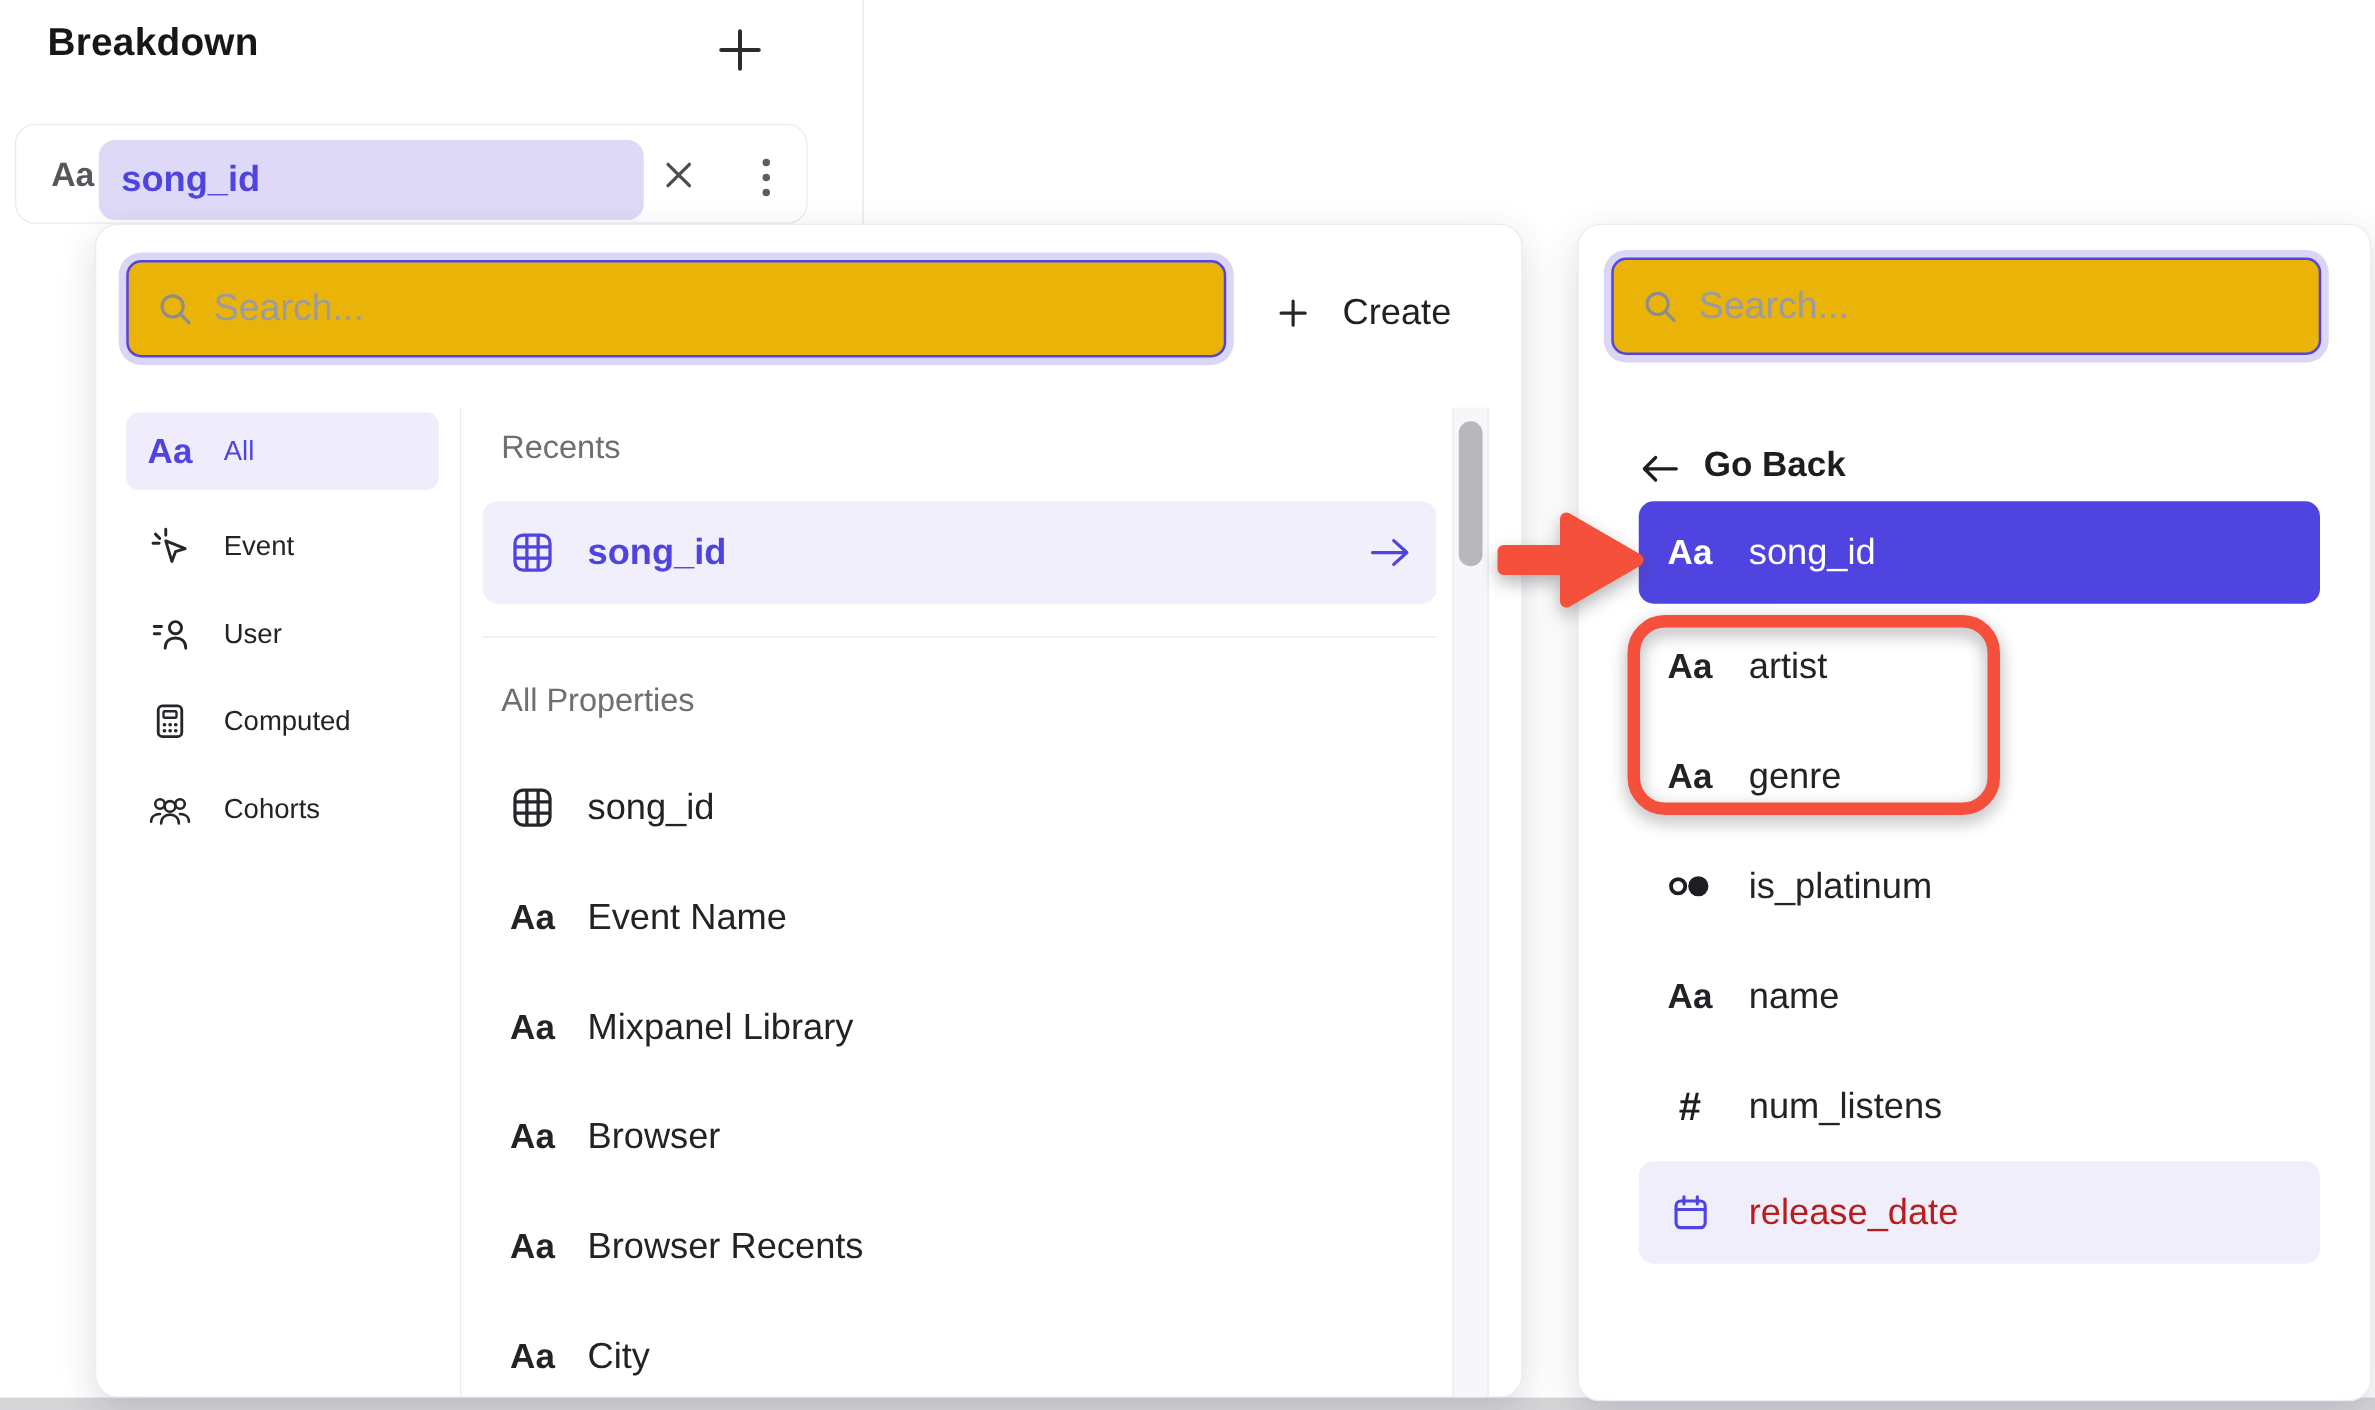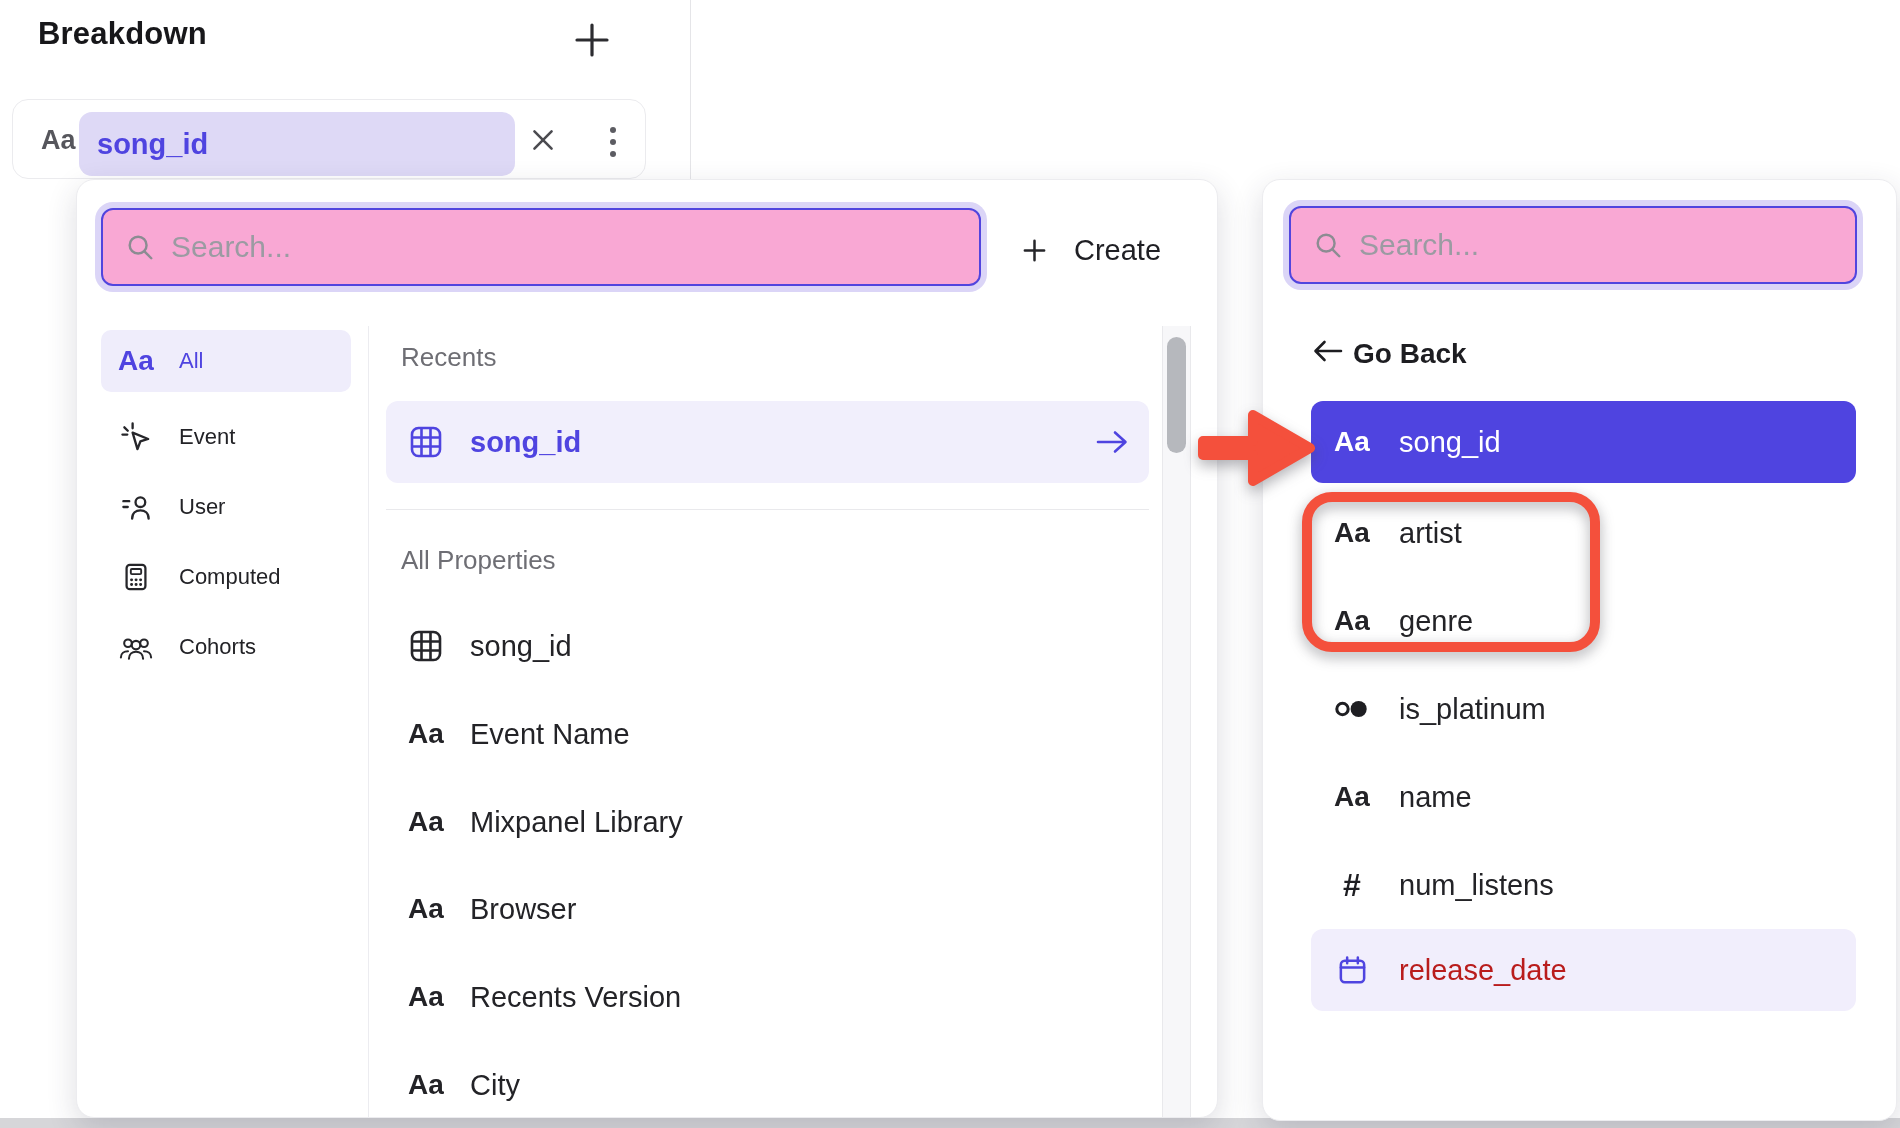--- a/index.html
+++ b/index.html
@@ -20,21 +20,21 @@
   .chip-pill span{font-size:29px;font-weight:600;color:#4f44e0;}
   .chip-x{position:absolute;left:512px;top:22px;width:36px;height:36px;display:flex;align-items:center;justify-content:center;cursor:pointer;}
   .chip-kebab{position:absolute;left:586px;top:20px;width:28px;height:44px;display:flex;flex-direction:column;align-items:center;justify-content:center;gap:6px;cursor:pointer;}
   .chip-kebab i{width:6px;height:6px;border-radius:50%;background:#5c5c62;}
   
   .panel{position:absolute;background:#fff;border:1px solid #ececef;border-radius:18px;
     box-shadow:0 10px 30px rgba(45,45,70,.16);overflow:hidden;z-index:2;}
   #left-panel{left:76px;top:179px;width:1142px;height:939px;}
   #right-panel{left:1262px;top:179px;width:635px;height:942px;}
   .search-wrap{position:absolute;display:flex;align-items:center;gap:16px;padding-left:22px;
-    background:#f9a8d4;border:2px solid #5145de;border-radius:12px;box-shadow:0 0 0 6px #dbd5f7;}
+    background:#eab308;border:2px solid #5145de;border-radius:12px;box-shadow:0 0 0 6px #dbd5f7;}
   .search-wrap input{flex:1;border:none;outline:none;background:transparent;font-family:inherit;
     font-size:30px;color:#33333a;padding:0;min-width:0;}
   .search-wrap input::placeholder{color:#9b9ba2;}
   #left-search{left:24px;top:28px;width:880px;height:78px;}
   #right-search{left:26px;top:26px;width:568px;height:78px;}
   .create-btn{position:absolute;left:944px;top:48px;height:44px;display:flex;align-items:center;gap:26px;cursor:pointer;}
   .create-btn span{font-size:29px;font-weight:500;color:#1f1f24;}
   
   .cat-row{position:absolute;left:24px;width:250px;height:62px;border-radius:10px;
     display:flex;align-items:center;padding-left:16px;gap:24px;cursor:pointer;}
@@ -60,21 +60,21 @@
   .sb-thumb{position:absolute;left:1090px;top:157px;width:19px;height:116px;background:#b6b8bd;border-radius:10px;cursor:grab;}
   
   .r-row{position:absolute;left:48px;width:545px;height:82px;border-radius:12px;
     display:flex;align-items:center;padding-left:20px;gap:26px;cursor:pointer;}
   .r-row .picon{width:42px;display:flex;align-items:center;justify-content:center;flex:none;}
   .r-row span.lbl{font-size:29px;font-weight:500;color:#232327;}
   .r-row.selected{background:#4f44e0;}
   .r-row.selected .lbl,.r-row.selected .aa{color:#ffffff;}
   .r-row.hl{background:#f1eefc;}
   .r-row.hl .lbl{color:#b91c1c;}
-  .goback{position:absolute;left:48px;top:158px;height:50px;display:flex;align-items:flex-start;gap:8px;cursor:pointer;}
+  .goback{position:absolute;left:48px;top:158px;height:50px;display:flex;align-items:flex-end;gap:18px;cursor:pointer;}
   .goback span{font-size:28px;font-weight:600;color:#1d1d21;}
   .numglyph{font-size:32px;font-weight:700;color:#1e1e22;}
   
   .anno-box{position:absolute;left:1302px;top:492px;width:298px;height:160px;border:10px solid #f4503c;
     border-radius:30px;z-index:5;filter:drop-shadow(0 5px 7px rgba(70,70,80,.45));pointer-events:none;}
   .anno-arrow{position:absolute;left:1190px;top:394px;z-index:5;filter:drop-shadow(0 6px 7px rgba(70,70,80,.40));pointer-events:none;}
 </style>
 </head>
 <body>
 
@@ -206,21 +206,21 @@
     <div class="prop-row" style="top:601px">
       <span class="picon aa">Aa</span>
       <span class="lbl">Mixpanel Library</span>
     </div>
     <div class="prop-row" style="top:688px">
       <span class="picon aa">Aa</span>
       <span class="lbl">Browser</span>
     </div>
     <div class="prop-row" style="top:776px">
       <span class="picon aa">Aa</span>
-      <span class="lbl">Recents Version</span>
+      <span class="lbl">Browser Recents</span>
     </div>
     <div class="prop-row" style="top:864px">
       <span class="picon aa">Aa</span>
       <span class="lbl">City</span>
     </div>
 
     <div class="sb-track"></div>
     <div class="sb-thumb"></div>
   </div>
 

